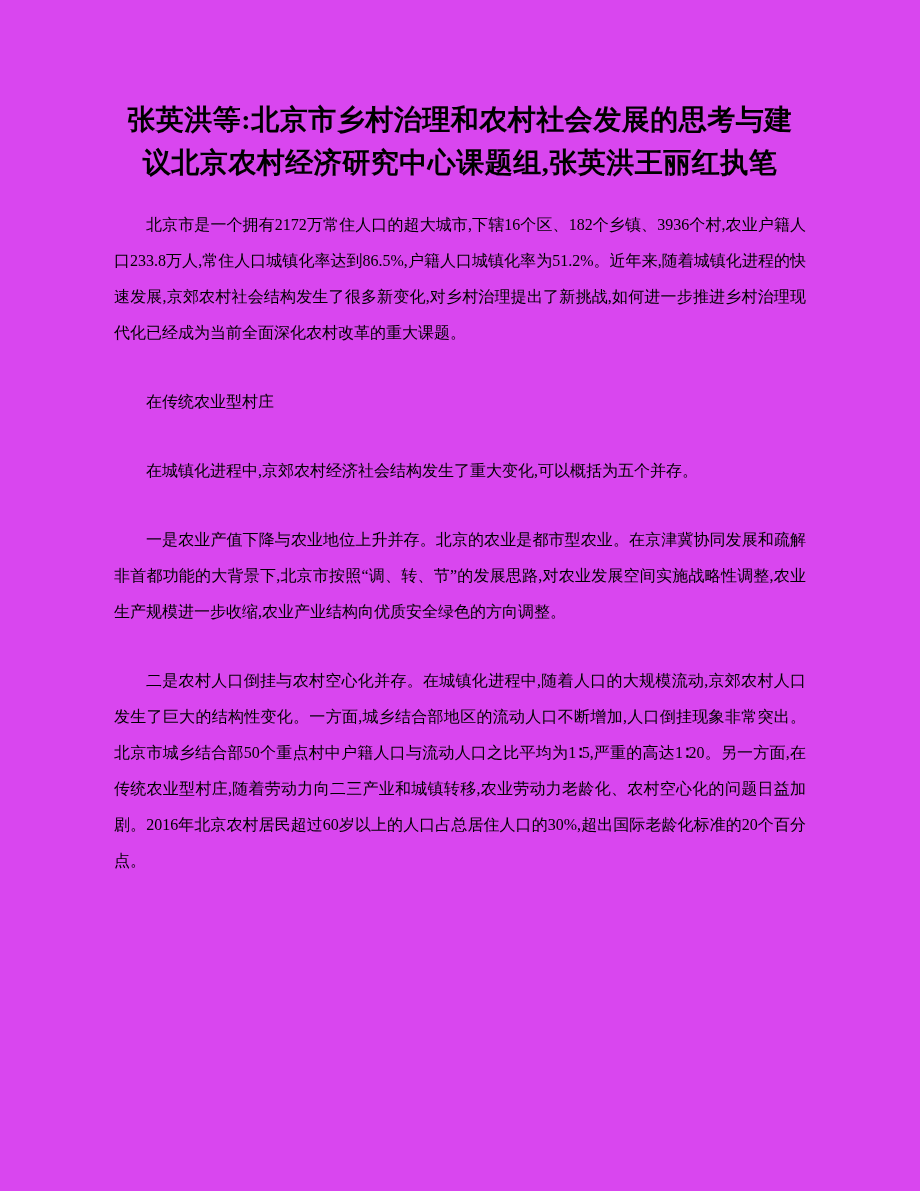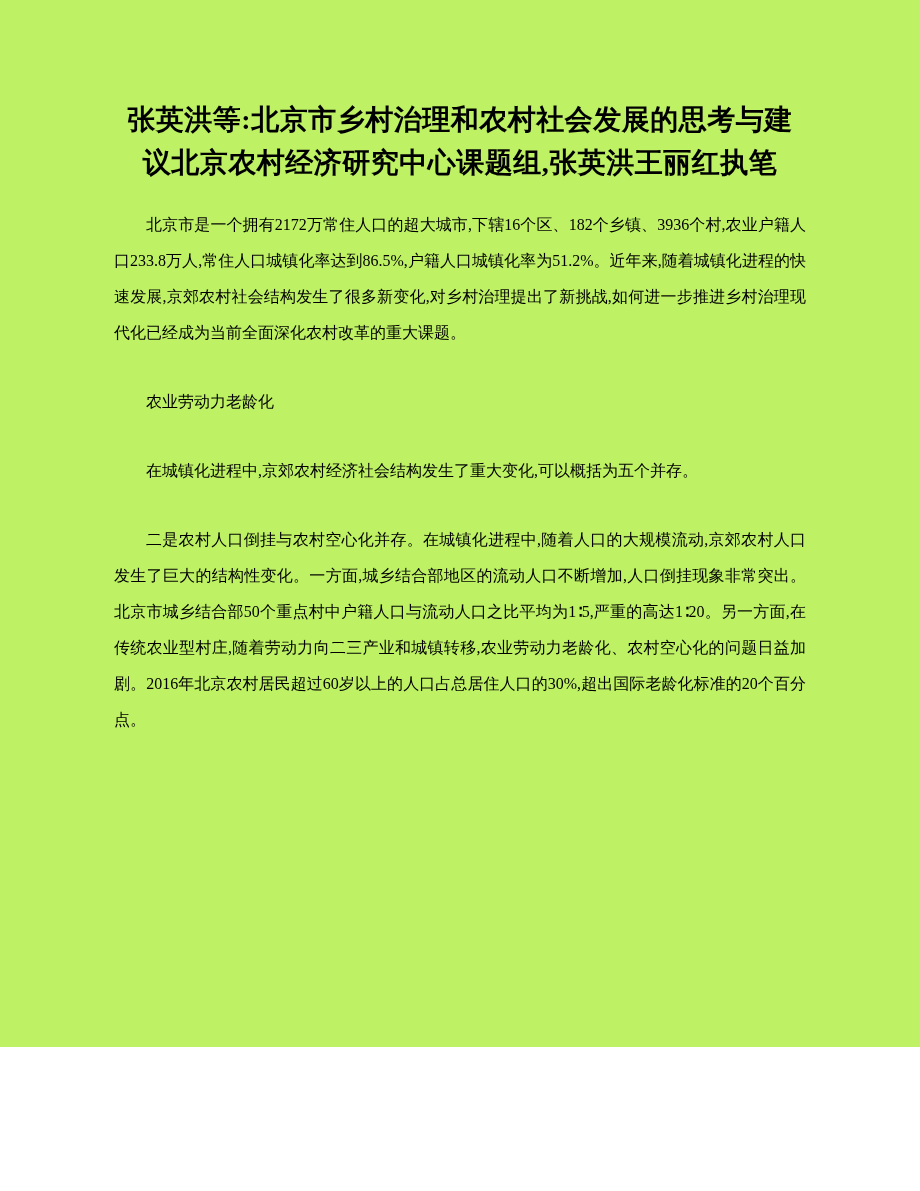--- a/index.html
+++ b/index.html
@@ -10,23 +10,23 @@
   body {
     width: 920px;
     height: 1191px;
     font-family: "Liberation Serif", "DejaVu Serif", serif;
     color: #000000;
     overflow: hidden;
   }
   .page {
     box-sizing: border-box;
     width: 920px;
-    height: 1047px;
+    height: 1191px;
     padding: 98px 114px 40px 114px;
-    background: #bef264;
+    background: #d946ef;
     overflow: hidden;
   }
   .doc-title {
     margin: 0 0 22px 0;
     font-size: 28px;
     font-weight: bold;
     line-height: 1.55;
     text-align: center;
     letter-spacing: 0.5px;
   }
@@ -43,20 +43,21 @@
   }
 </style>
 </head>
 <body>
 
 <div class="page">
   <h1 class="doc-title">张英洪等:北京市乡村治理和农村社会发展的思考与建议北京农村经济研究中心课题组,张英洪王丽红执笔</h1>
 
   <p class="paragraph">北京市是一个拥有2172万常住人口的超大城市,下辖16个区、182个乡镇、3936个村,农业户籍人口233.8万人,常住人口城镇化率达到86.5%,户籍人口城镇化率为51.2%。近年来,随着城镇化进程的快速发展,京郊农村社会结构发生了很多新变化,对乡村治理提出了新挑战,如何进一步推进乡村治理现代化已经成为当前全面深化农村改革的重大课题。</p>
 
-  <p class="paragraph">农业劳动力老龄化</p>
+  <p class="paragraph">在传统农业型村庄</p>
 
   <p class="paragraph">在城镇化进程中,京郊农村经济社会结构发生了重大变化,可以概括为五个并存。</p>
 
+  <p class="paragraph">一是农业产值下降与农业地位上升并存。北京的农业是都市型农业。在京津冀协同发展和疏解非首都功能的大背景下,北京市按照“调、转、节”的发展思路,对农业发展空间实施战略性调整,农业生产规模进一步收缩,农业产业结构向优质安全绿色的方向调整。</p>
 
   <p class="paragraph">二是农村人口倒挂与农村空心化并存。在城镇化进程中,随着人口的大规模流动,京郊农村人口发生了巨大的结构性变化。一方面,城乡结合部地区的流动人口不断增加,人口倒挂现象非常突出。北京市城乡结合部50个重点村中户籍人口与流动人口之比平均为1∶5,严重的高达1∶20。另一方面,在传统农业型村庄,随着劳动力向二三产业和城镇转移,农业劳动力老龄化、农村空心化的问题日益加剧。2016年北京农村居民超过60岁以上的人口占总居住人口的30%,超出国际老龄化标准的20个百分点。</p>
 
 </div>
 
 </body></html>

